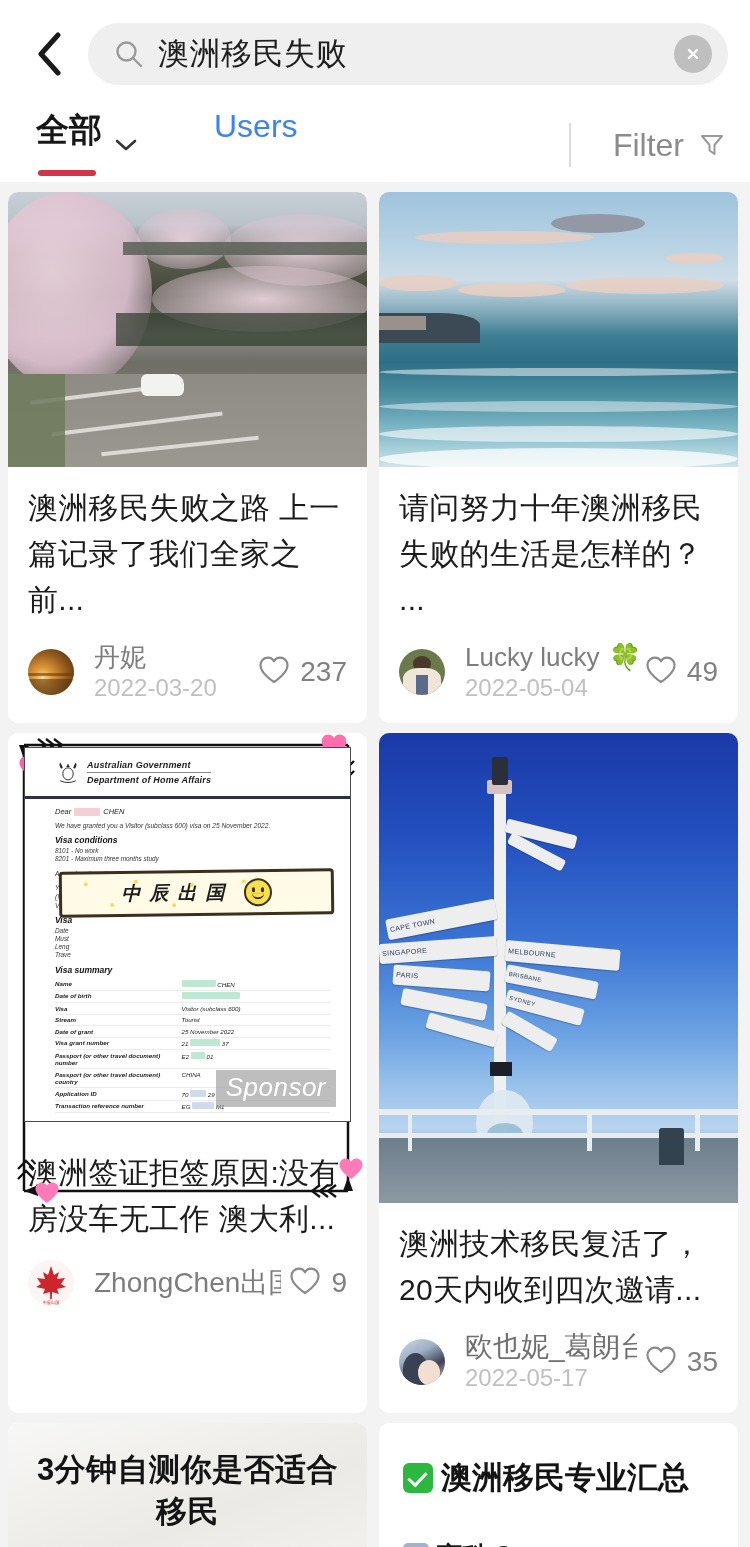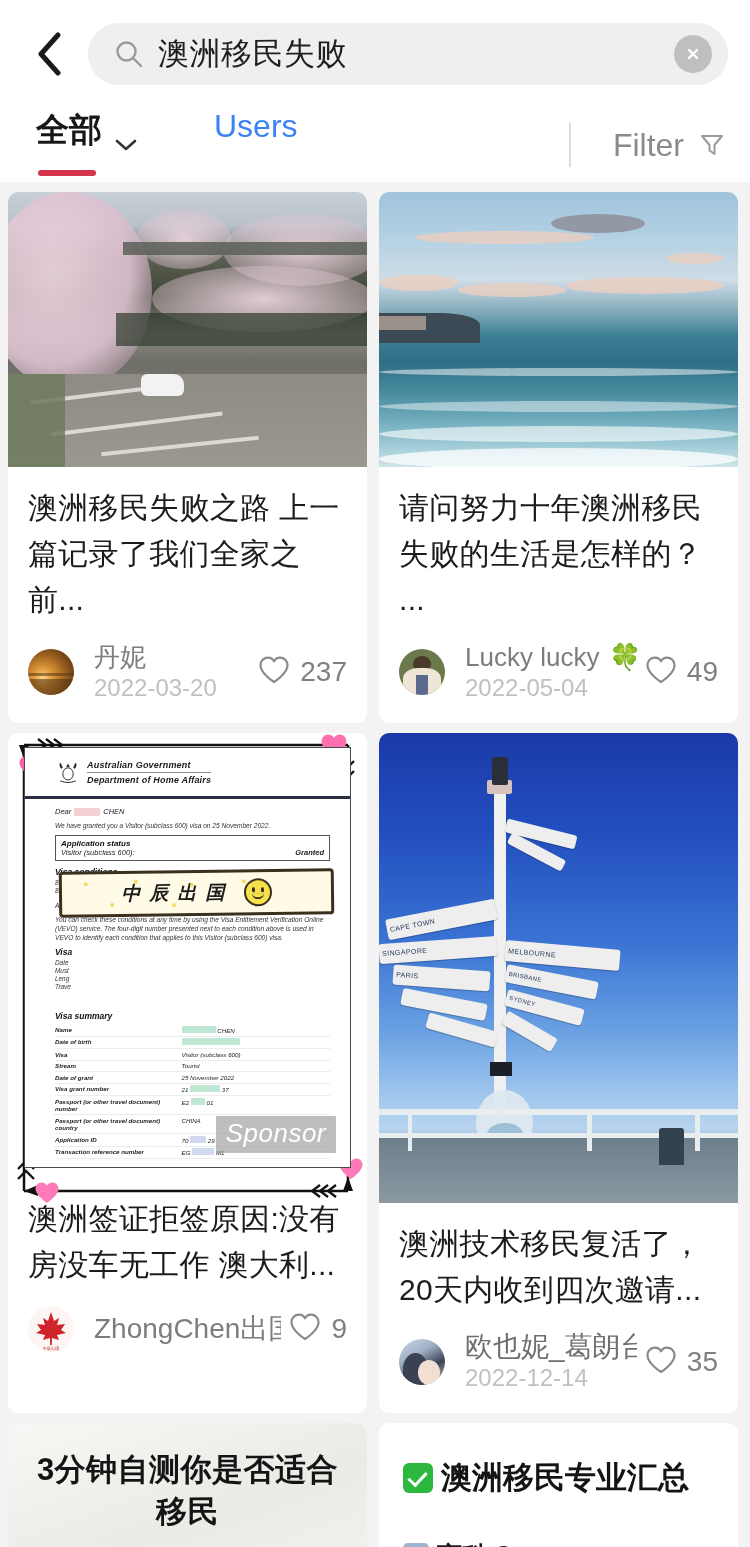--- a/index.html
+++ b/index.html
@@ -507,42 +507,35 @@
         <div class="visa-rule"></div>
 
         <div class="visa-body">
           <div class="v-dear">
             <span>Dear</span>
             <span class="redact"></span>
             <span>CHEN</span>
           </div>
           <div class="v-line">We have granted you a Visitor (subclass 600) visa on 25 November 2022.</div>
 
-          <div class="statusbox">
-            <div class="status-h">Application status</div>
-            <div class="status-r">
-              <span>Visitor (subclass 600):</span>
-              <b>Granted</b>
-            </div>
-          </div>
 
           <div class="sec-h">Visa conditions</div>
           <div class="cond">8101 - No work</div>
           <div class="cond">8201 - Maximum three months study</div>
 
           <div class="v-line" style="margin-top:6px;">An explanation of each condition of this Visitor (subclass 600) visa is included in this letter.</div>
           <div class="v-line">You can check these conditions at any time by using the Visa Entitlement Verification Online (VEVO) service. The four-digit number presented next to each condition above is used in VEVO to identify each condition that applies to this Visitor (subclass 600) visa.</div>
 
           <div class="sec-h" style="margin-top:4px;">Visa</div>
           <div class="cond">Date</div>
           <div class="cond">Must</div>
           <div class="cond">Leng</div>
           <div class="cond">Trave</div>
 
-          <div class="sec-h" style="margin-top:20px;">Visa summary</div>
+          <div class="sec-h" style="margin-top:6px;">Visa summary</div>
           <div class="tbl">
             <div class="trow">
                 <span class="tk">Name</span>
                 <span class="tv"><span class="green" style="width:34px;"></span> <span>CHEN</span></span>
               </div>
             <div class="trow">
                 <span class="tk">Date of birth</span>
                 <span class="tv"><span class="green" style="width:58px;"></span></span>
               </div>
             <div class="trow">
@@ -666,21 +659,21 @@
     </div>
     <div class="card-body">
       <div class="card-title">澳洲技术移民复活了，20天内收到四次邀请...</div>
       <div class="card-meta">
         <div class="avatar" style="background: linear-gradient(150deg,#cfd8e4 0%, #9fb0c6 35%, #3b4252 65%, #e8d9cf 100%);">
           <div style="position:absolute;left:8%;top:30%;width:54%;height:70%;border-radius:50% 50% 20% 20%;background:#3a4152;"></div>
           <div style="position:absolute;left:42%;top:46%;width:48%;height:54%;border-radius:50%;background:#f3ded2;"></div>
         </div>
         <div class="author-block">
           <div class="author-name" style="font-size:28px;color:#6f6f6f;">欧也妮_葛朗台</div>
-          <div class="author-date">2022-12-14</div>
+          <div class="author-date">2022-05-17</div>
         </div>
         <div class="likes">
           <span>
             <svg width="32" height="30" viewBox="0 0 32 30">
               <path d="M16 27 C16 27 2.5 18.6 2.5 10.2 C2.5 5.8 5.9 2.6 9.9 2.6 C12.6 2.6 14.9 4.1 16 6.3 C17.1 4.1 19.4 2.6 22.1 2.6 C26.1 2.6 29.5 5.8 29.5 10.2 C29.5 18.6 16 27 16 27 Z" fill="none" stroke="#8a8a8a" stroke-width="2.2" stroke-linejoin="round"></path>
             </svg>
           </span>
           <span class="like-count">35</span>
         </div>
       </div>

